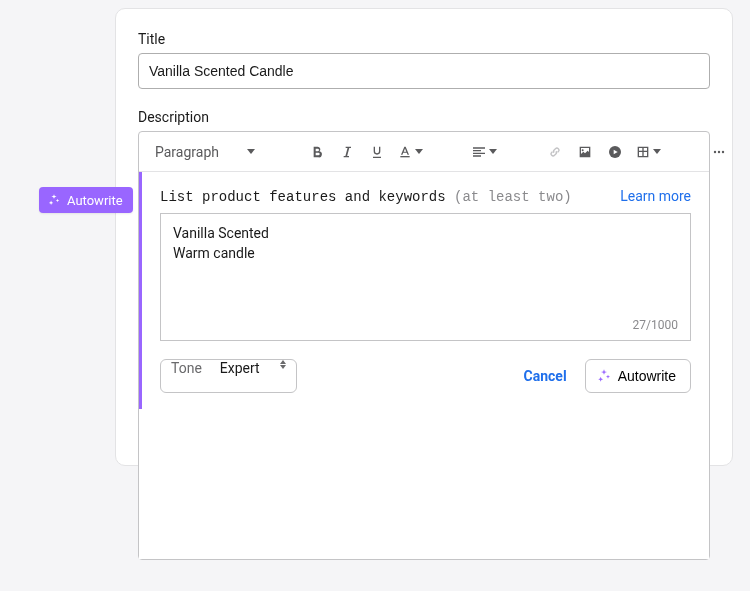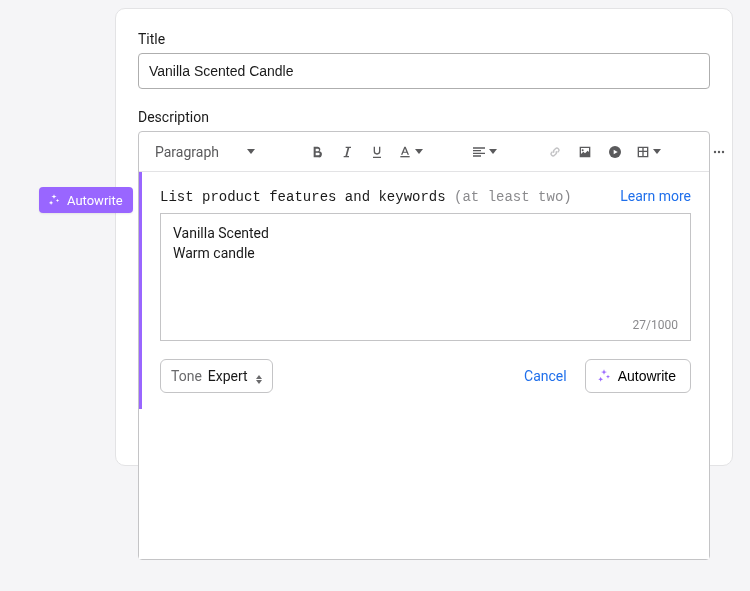--- a/index.html
+++ b/index.html
@@ -159,44 +159,45 @@
     display: flex;
     align-items: center;
     margin-top: 18px;
     gap: 18px;
   }
   .tone-select {
     height: 34px;
     border: 1px solid #c4c4c6;
     border-radius: 6px;
     display: inline-flex;
-    align-items: flex-end;
-    padding: 8px 10px;
-    font-size: 14px;
-    cursor: pointer;
-    gap: 4px;
+    align-items: flex-start;
+    padding: 0 10px;
+    font-size: 14px;
+    cursor: pointer;
+    gap: 16px;
   }
   .tone-select .tone-lab { color: #6a6a6c; }
   .tone-select .tone-val { color: #1a1a1a; margin-left: 2px; }
   .sort-caret {
     display: inline-flex; flex-direction: column; gap: 1px;
     margin-left: 4px;
   }
   .sort-caret span {
     width: 0; height: 0;
     border-left: 3.5px solid transparent;
     border-right: 3.5px solid transparent;
   }
   .sort-caret .up { border-bottom: 4px solid #6a6a6c; }
   .sort-caret .down { border-top: 4px solid #6a6a6c; }
   .actions-spacer { flex: 1; }
   .cancel-link {
     color: #1f6feb;
     font-size: 14px;
     cursor: pointer;
+    font-weight: bold;
   }
   .autowrite-btn {
     height: 34px;
     border: 1px solid #c4c4c6;
     border-radius: 6px;
     background: #fff;
     display: inline-flex;
     align-items: center;
     padding: 0 14px 0 10px;
     gap: 6px;

